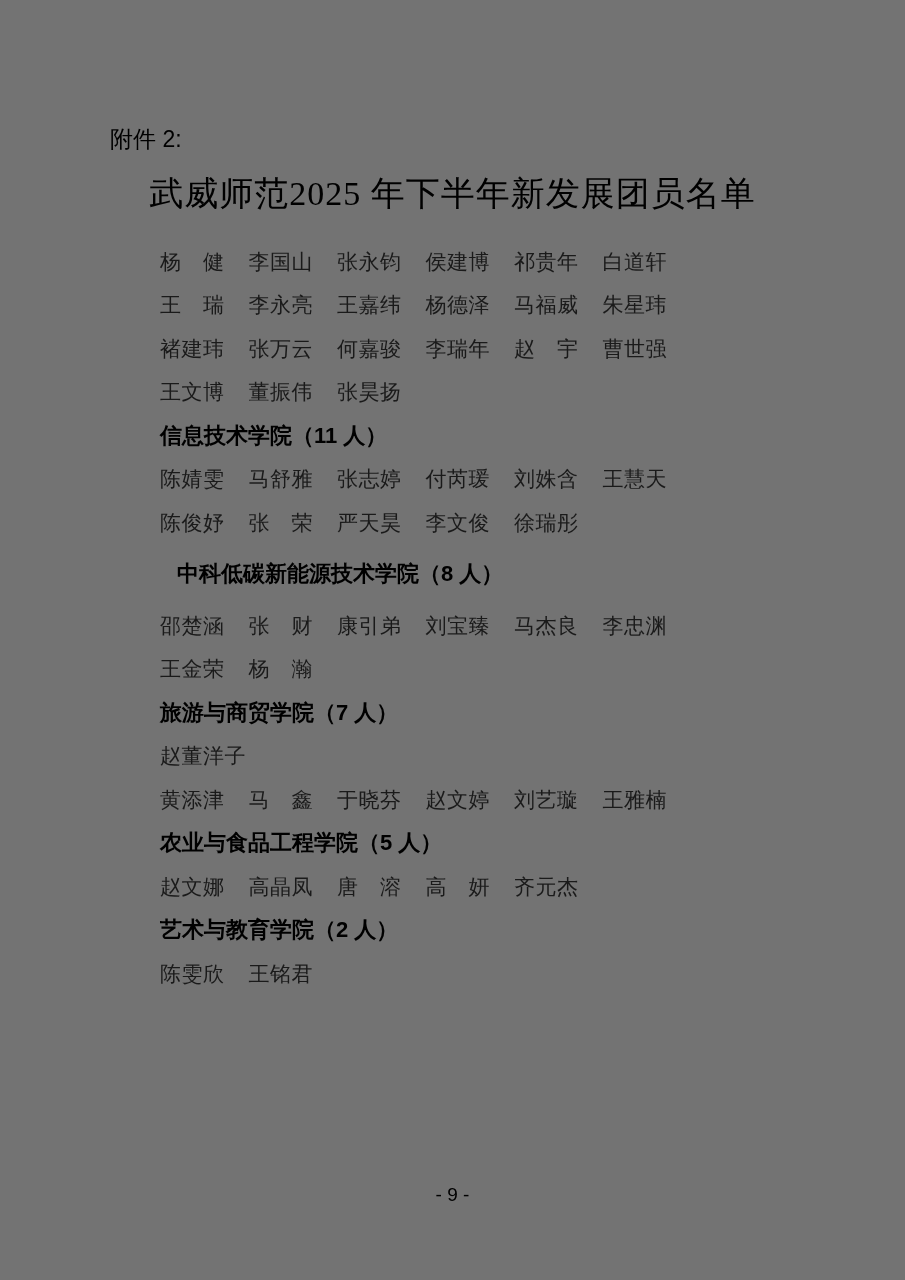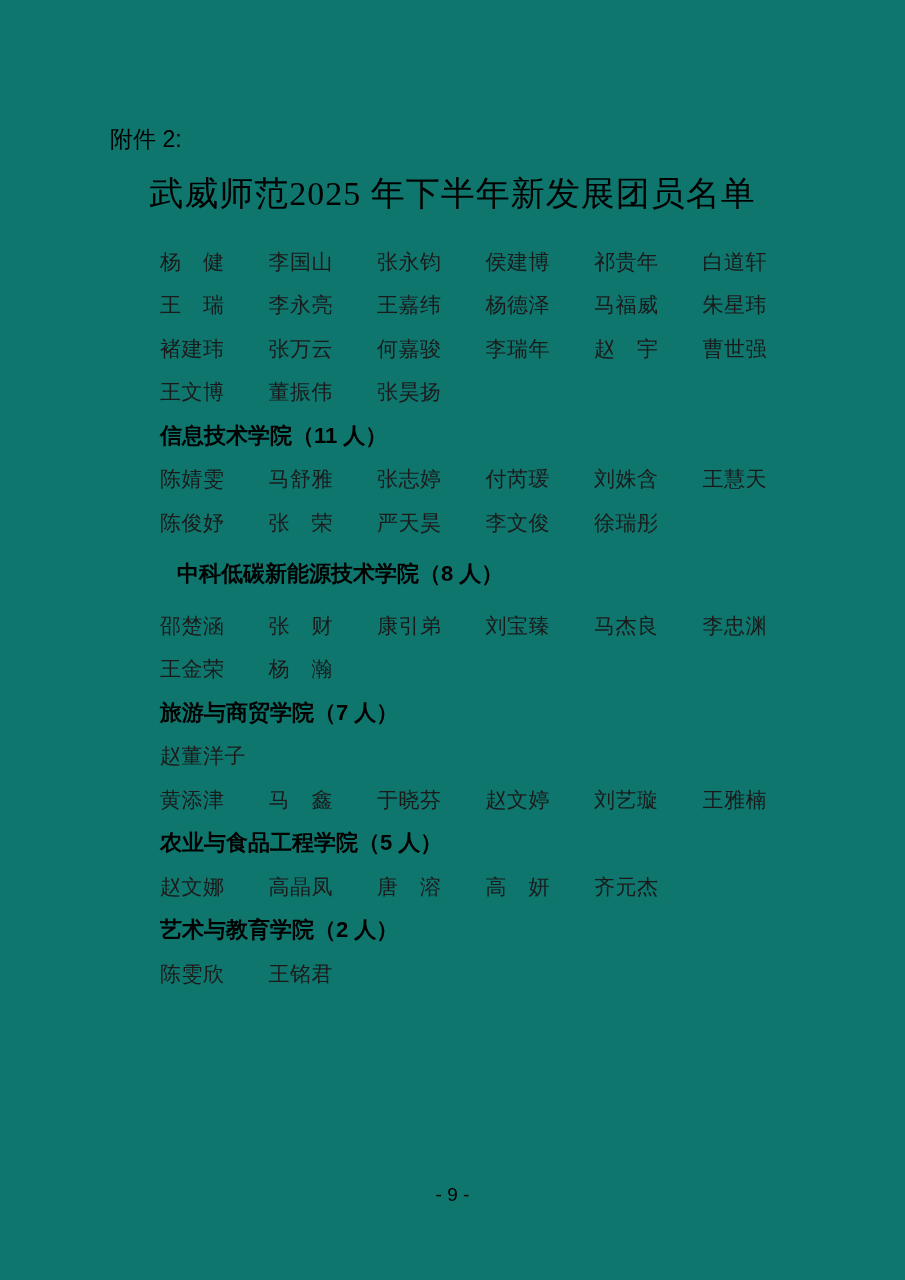--- a/index.html
+++ b/index.html
@@ -6,21 +6,21 @@
   html, body {
     width: 905px;
     background: #ffffff;
     font-family: "Liberation Serif", "DejaVu Serif", serif;
     color: #000000;
   }
   .page {
     position: relative;
     width: 905px;
     height: 1280px;
-    background: #0f766e;
+    background: #737373;
     overflow: hidden;
   }
   .attachment {
     margin: 124px 0 0 110px;
     font-family: "Liberation Sans", "DejaVu Sans", sans-serif;
     font-size: 23px;
     line-height: 30px;
     color: #000000;
   }
   .title {
@@ -47,21 +47,21 @@
     font-weight: 700;
     font-size: 22px;
     color: #000000;
   }
   .section-spaced .section-header-line {
     margin-top: 8px;
     margin-bottom: 8px;
     margin-left: 17px;
   }
   .name-row {
-    gap: 44px;
+    gap: 24px;
   }
   .name {
     font-family: "Liberation Serif", "DejaVu Serif", serif;
     font-weight: 400;
     font-size: 21px;
     letter-spacing: 0.5px;
     color: #1a1a1a;
     white-space: pre;
   }
   .footer {

